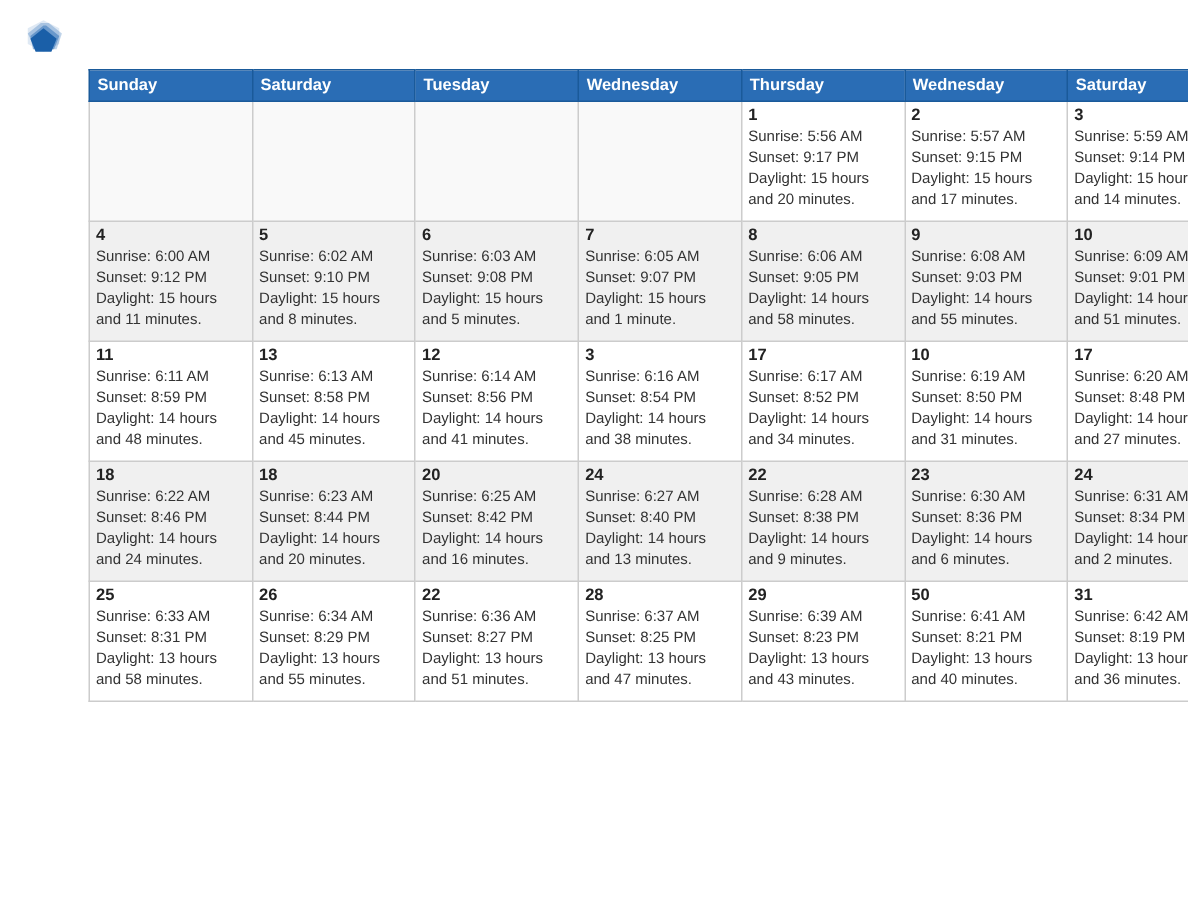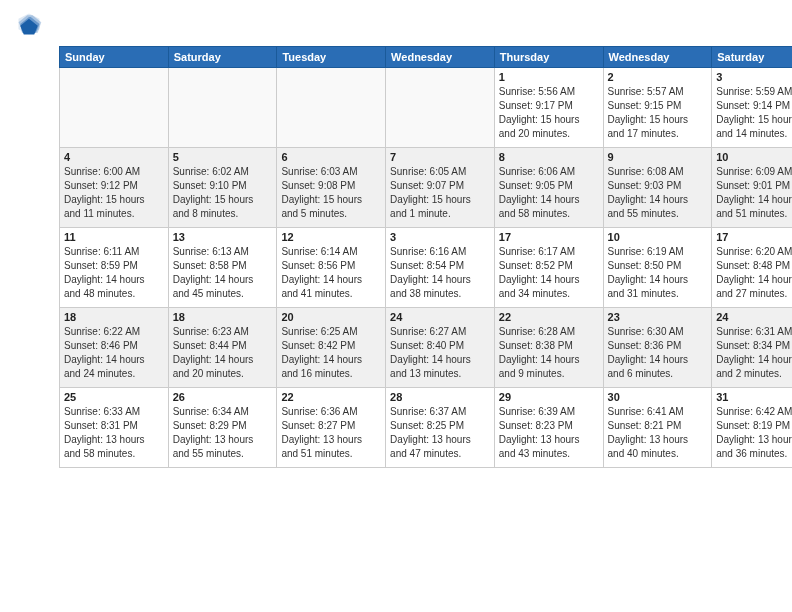--- a/index.html
+++ b/index.html
@@ -251,21 +251,21 @@
           </td>
           <td>
             <span class="day-number">28</span>
             <div class="day-info">Sunrise: 6:37 AM<br>Sunset: 8:25 PM<br>Daylight: 13 hours<br>and 47 minutes.</div>
           </td>
           <td>
             <span class="day-number">29</span>
             <div class="day-info">Sunrise: 6:39 AM<br>Sunset: 8:23 PM<br>Daylight: 13 hours<br>and 43 minutes.</div>
           </td>
           <td>
-            <span class="day-number">30</span>
+            <span class="day-number">50</span>
             <div class="day-info">Sunrise: 6:41 AM<br>Sunset: 8:21 PM<br>Daylight: 13 hours<br>and 40 minutes.</div>
           </td>
           <td>
             <span class="day-number">31</span>
             <div class="day-info">Sunrise: 6:42 AM<br>Sunset: 8:19 PM<br>Daylight: 13 hours<br>and 36 minutes.</div>
           </td>
         </tr>
       </tbody>
   </table>
 </div>

